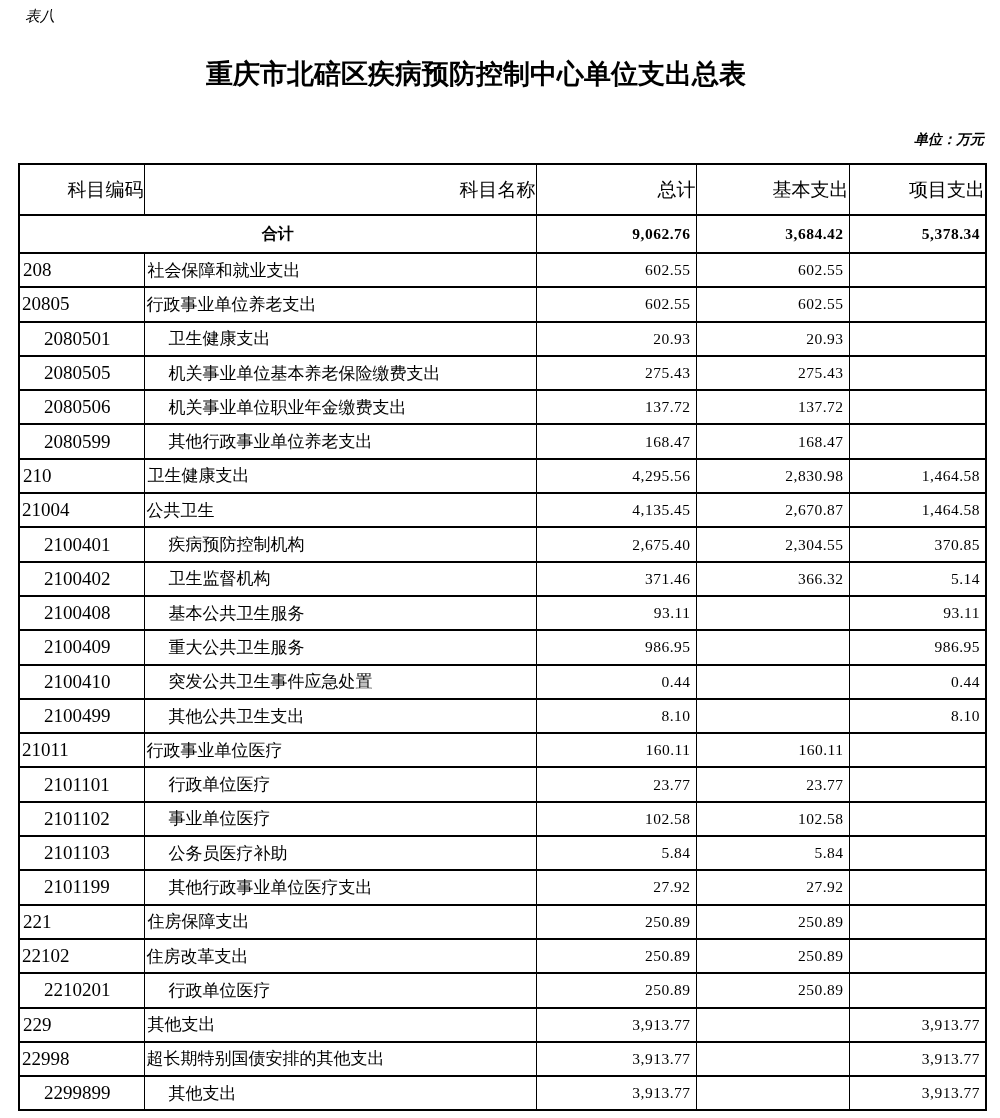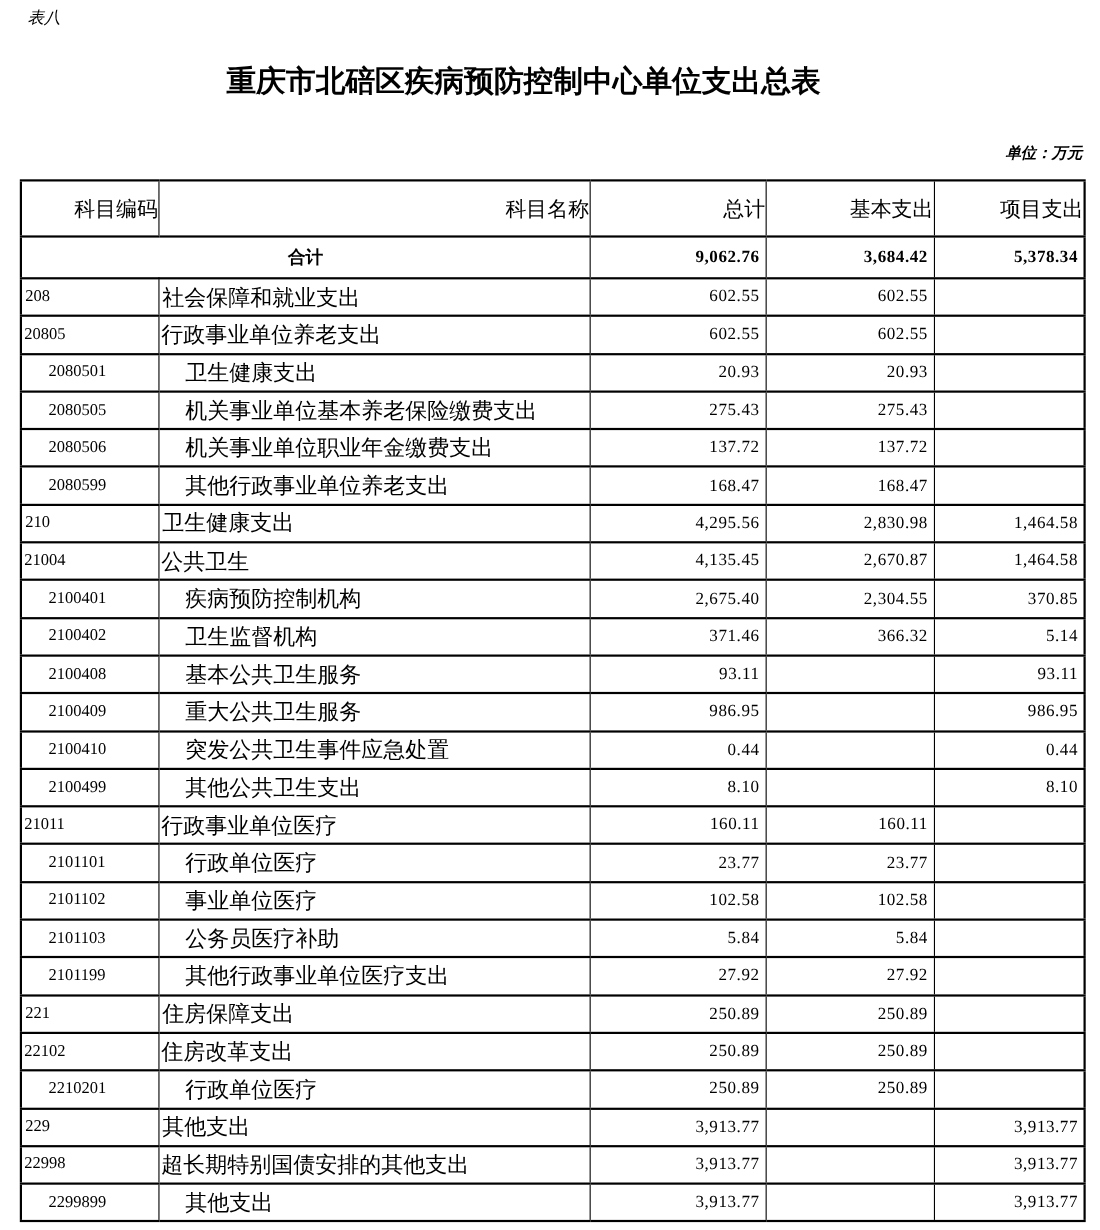--- a/index.html
+++ b/index.html
@@ -39,22 +39,22 @@
     font-family: "Liberation Sans", "DejaVu Sans", sans-serif;
     font-weight: normal; font-size: 19px; text-align: right;
   }
   tr.total-row { height: 38px; }
   tr.total-row td { font-weight: bold; font-family: Liberation Serif, serif; }
   td.total-label {
     text-align: center; font-size: 16px;
     font-family: "Liberation Sans", "DejaVu Sans", sans-serif;
   }
   tr.data-row { height: 34.3px; }
-  td.code { font-size: 15px; text-align: left; }
-  td.name { font-size: 20px; text-align: left; }
+  td.code { font-size: 19px; text-align: left; }
+  td.name { font-size: 17px; text-align: left; }
   td.num  { font-size: 15.5px; text-align: right; padding-right: 5px; letter-spacing: 0.5px; }
   td.lv1 { padding-left: 3px; }
   td.lv2 { padding-left: 2px; }
   td.lv3 { padding-left: 24px; }
 </style>
 </head>
 <body>
 
 <div class="table-label">表八</div>
 

